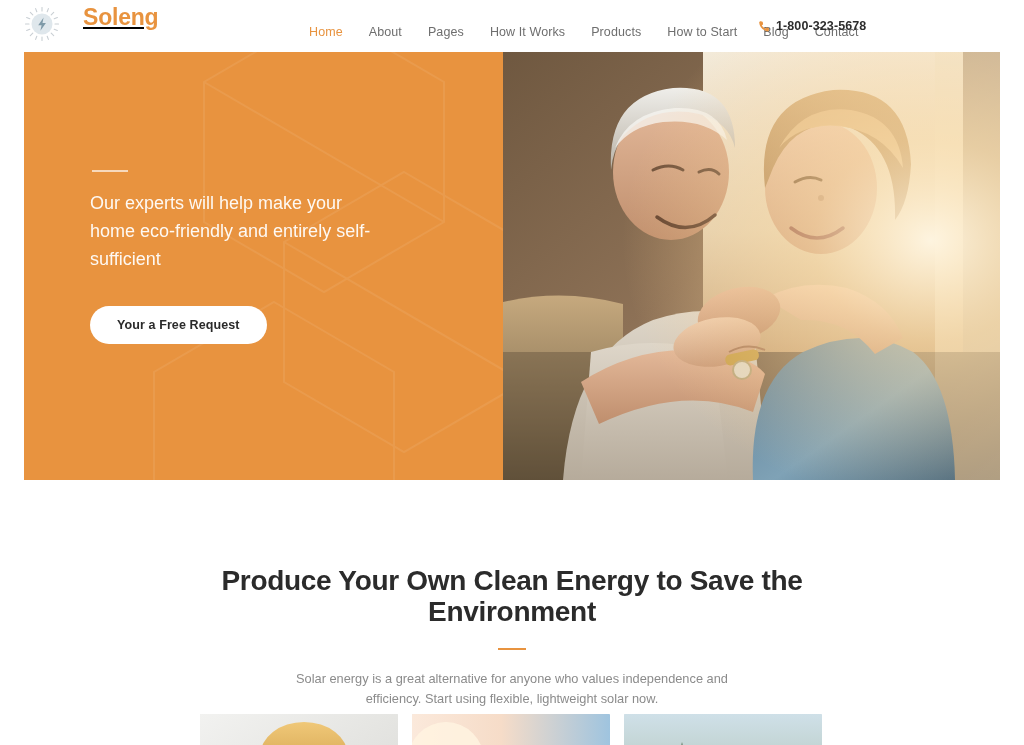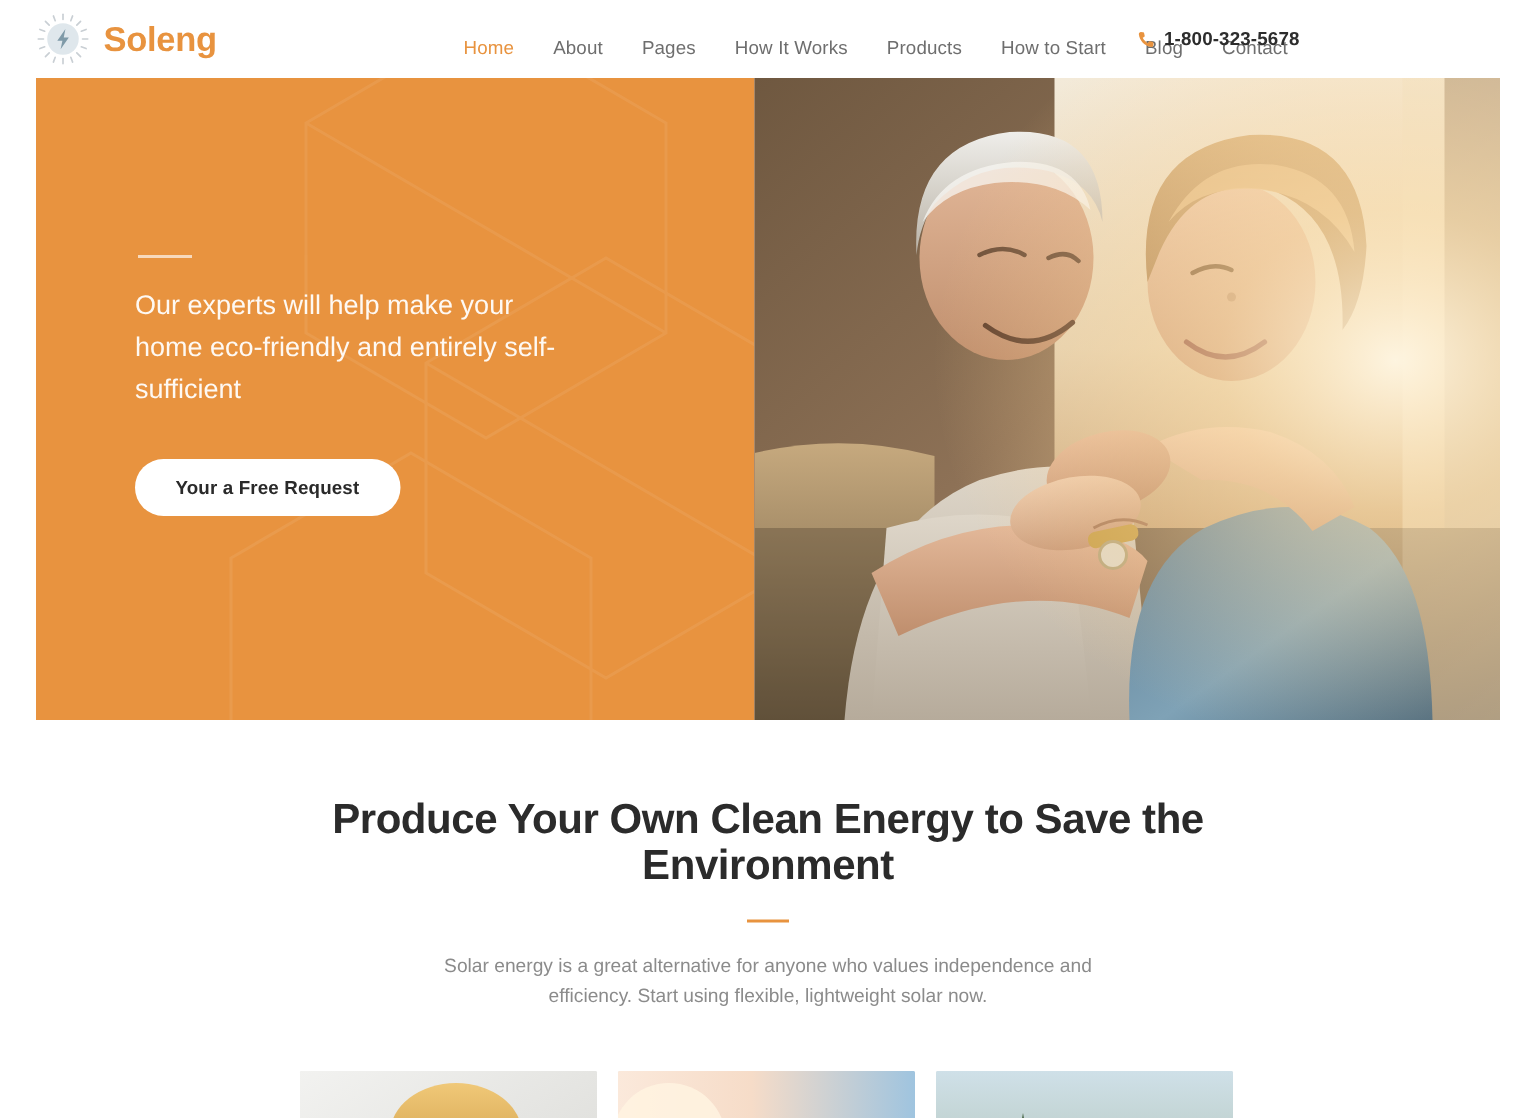--- a/index.html
+++ b/index.html
@@ -23,23 +23,24 @@
     display: flex;
     align-items: center;
     z-index: 20;
   }
 
   .brand {
     position: absolute;
     left: 24px;
     top: 6px;
     display: flex;
-    align-items: center;
-    gap: 9px;
+    align-items: flex-start;
+    gap: 23px;
     height: 40px;
+    text-decoration: underline;
   }
   .logo-mark {
     width: 36px; height: 36px;
     position: relative;
     flex: 0 0 36px;
   }
   .logo-mark svg { display: block; }
   .brand-name {
     font-size: 23px;
     font-weight: bold;
@@ -178,21 +179,21 @@
   .hero-photo svg { display: block; width: 100%; height: 100%; }
 
   
   .section {
     position: absolute;
     left: 0;
     top: 480px;
     width: 1024px;
   }
   .section-title {
-    margin: 50px auto 0;
+    margin: 85px auto 0;
     width: 640px;
     text-align: center;
     font-size: 28px;
     line-height: 1.12;
     font-weight: bold;
     color: #2b2b2b;
     letter-spacing: -0.3px;
   }
   .section-rule {
     width: 28px;

